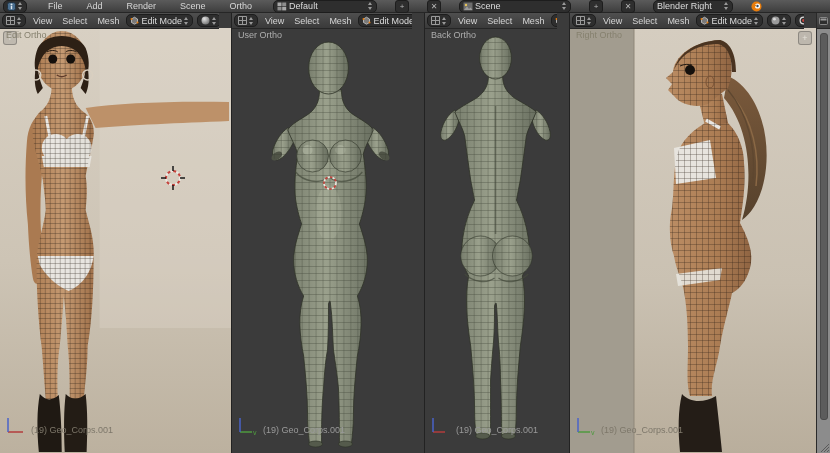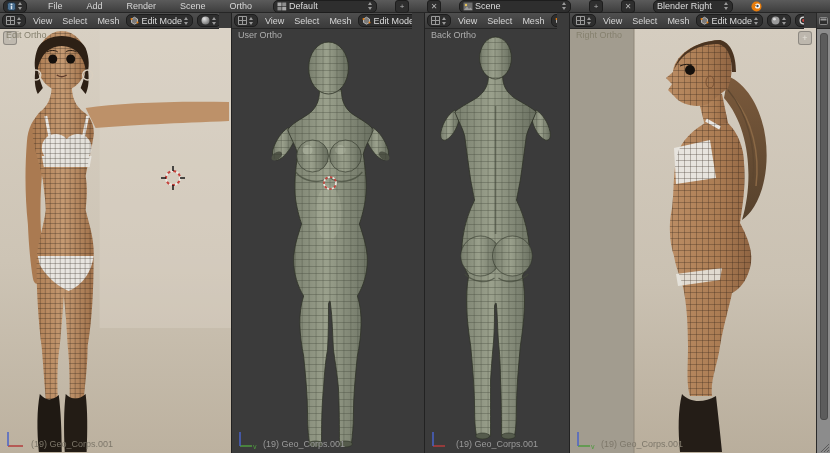--- a/index.html
+++ b/index.html
@@ -18,21 +18,21 @@
   
   .workspace{position:absolute;top:13px;left:0;width:830px;height:440px;display:flex;}
   .viewport{position:relative;height:440px;border-right:1px solid #222;box-sizing:border-box;background:#3b3b3b;}
   .vp1{width:232px;} .vp2{width:193px;} .vp3{width:145px;} .vp4{width:246px;border-right:none;}
   .side-strip{position:relative;width:14px;height:440px;background:#8c8c8c;border-left:1px solid #2a2a2a;box-sizing:border-box;}
   .vp-header{position:absolute;top:0;left:0;right:12px;height:15px;background:linear-gradient(#4f4f4f,#3a3a3a);border-bottom:1px solid #262626;display:flex;align-items:center;gap:4px;padding:0 2px;white-space:nowrap;overflow:hidden;color:#cfcfcf;z-index:4;}
   .vp-content{position:absolute;top:15px;left:0;right:0;bottom:0;overflow:hidden;}
   .canvas{display:block;width:100%;height:100%;}
   .vp-label{position:absolute;top:2px;left:6px;z-index:3;}
   .photo .vp-label{color:#86816f;} .dark .vp-label{color:#adadad;}
-  .vp-status{position:absolute;bottom:4px;left:4px;display:flex;align-items:flex-end;gap:5px;z-index:3;}
+  .vp-status{position:absolute;bottom:18px;left:4px;display:flex;align-items:flex-end;gap:5px;z-index:3;}
   .photo .vp-status span{color:#7d776a;} .dark .vp-status span{color:#9a9a9a;}
   .cursor3d{position:absolute;width:26px;height:26px;margin-left:-13px;margin-top:-13px;z-index:3;}
   .plus-overlay{position:absolute;width:12px;height:12px;border:1px solid rgba(0,0,0,.25);border-radius:3px;background:rgba(120,120,120,.25);color:#e5e2da;display:flex;align-items:center;justify-content:center;font-size:9px;z-index:3;}
   .scroll-track{position:absolute;top:20px;left:3px;width:6px;height:385px;background:#5c5c5c;border-radius:3px;border:1px solid #4a4a4a;}
   .strip-header{position:absolute;top:0;left:0;right:0;height:15px;background:linear-gradient(#4f4f4f,#3a3a3a);border-bottom:1px solid #262626;display:flex;align-items:center;justify-content:center;}
   .grip{position:absolute;right:1px;bottom:1px;width:10px;height:10px;z-index:5;}
 </style>
 </head>
 <body>
 

